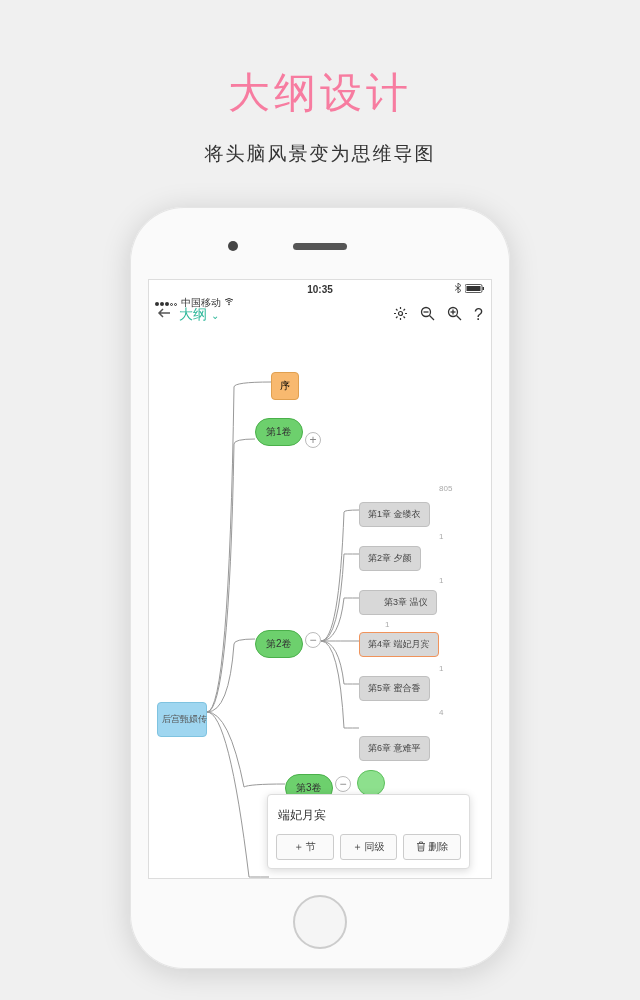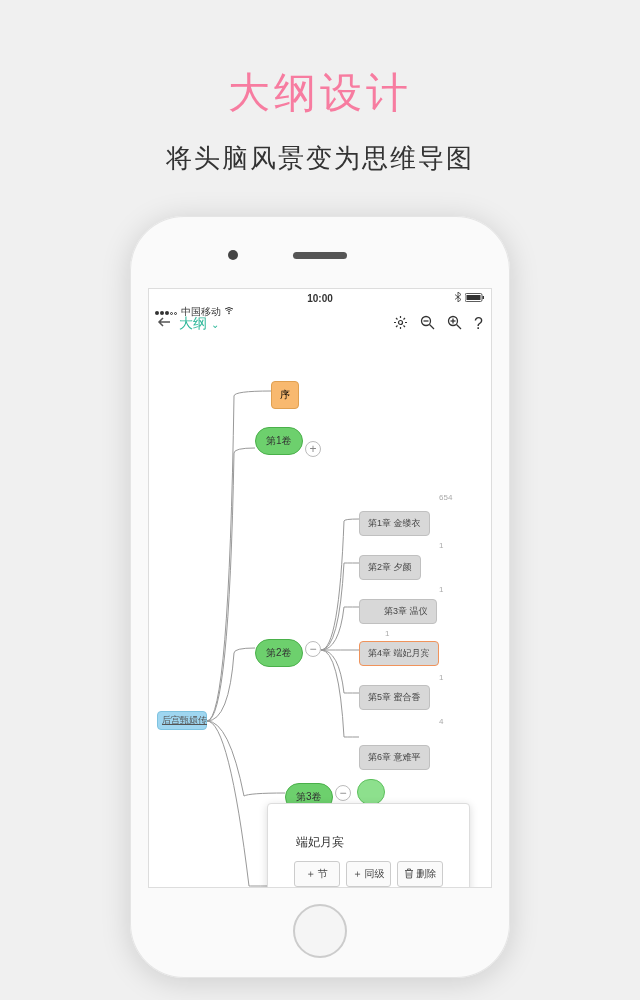--- a/index.html
+++ b/index.html
@@ -13,21 +13,21 @@
 .header-title {
   text-align: center;
   font-size: 42px;
   color: #f77ca0;
   font-weight: 300;
   margin-top: 65px;
   letter-spacing: 4px;
 }
 .header-sub {
   text-align: center;
-  font-size: 26px;
+  font-size: 19px;
   color: #333;
   margin-top: 20px;
   letter-spacing: 2px;
 }
 .phone {
   width: 380px;
   margin: 40px auto 0;
   background: #fafafa;
   border-radius: 54px;
   padding: 72px 18px 90px;
@@ -100,28 +100,27 @@
 }
 .node {
   position: absolute;
   font-size: 10px;
   white-space: nowrap;
 }
 .root-node {
   left: 8px; top: 370px;
   background: #9fd6f0;
   border: 1px solid #7fc3e0;
-  padding: 2px 4px;
+  padding: 10px 4px;
   border-radius: 4px;
   font-size: 9px;
   color: #555;
   writing-mode: horizontal-tb;
   width: 50px;
   text-align: center;
-  text-decoration: underline;
 }
 .preface {
   left: 122px; top: 40px;
   background: #f8b96f;
   border: 1px solid #e0a050;
   padding: 6px 8px;
   border-radius: 4px;
 }
 .vol {
   border-radius: 14px;
@@ -175,21 +174,21 @@
 .n4 { left: 290px; top: 376px; }
 
 .popup {
   position: absolute;
   left: 118px; top: 462px;
   width: 203px;
   background: #fff;
   border: 1px solid #ddd;
   border-radius: 4px;
   box-shadow: 0 2px 8px rgba(0,0,0,0.15);
-  padding: 26px;
+  padding: 8px;
 }
 .popup-title {
   font-size: 12px;
   color: #333;
   padding: 4px 2px 10px;
 }
 .popup-actions {
   display: flex;
   gap: 6px;
 }
@@ -225,21 +224,21 @@
       <div class="status-left">
         <span class="dots"><span></span><span></span><span></span><span class="empty"></span><span class="empty"></span></span>
         <span>中国移动</span>
         <span class="wifi">
           <svg width="10" height="8" viewBox="0 0 10 8">
               <path d="M5 7 L5 7 M1 2 Q5 -1 9 2 M2.5 3.5 Q5 1.5 7.5 3.5 M4 5 Q5 4 6 5" stroke="#333" stroke-width="1" fill="none"></path>
               <circle cx="5" cy="6.5" r="0.8" fill="#333"></circle>
             </svg>
         </span>
       </div>
-      <div class="status-center">10:00</div>
+      <div class="status-center">10:35</div>
       <div class="status-right">
         <span class="bt">
           <svg width="6" height="10" viewBox="0 0 6 10">
               <path d="M3 0 L3 10 M3 0 L6 2.5 L0 7.5 M3 10 L6 7.5 L0 2.5" stroke="#333" stroke-width="0.8" fill="none"></path>
             </svg>
         </span>
         <span>
           <svg width="20" height="9" viewBox="0 0 20 9">
               <rect x="0" y="0.5" width="17" height="8" rx="1.5" fill="none" stroke="#333" stroke-width="0.8"></rect>
               <rect x="1.5" y="2" width="14" height="5" fill="#333"></rect>
@@ -306,21 +305,21 @@
       <div class="node preface">序</div>
       <div class="node vol vol1">第1卷</div>
       <div class="node vol vol2">第2卷</div>
       <div class="node vol vol3">第3卷</div>
       <div class="node vol3b"></div>
 
       <div class="plus-circ plus1">+</div>
       <div class="plus-circ minus2">−</div>
       <div class="plus-circ plus3a">−</div>
 
-      <div class="chap-count n805">654</div>
+      <div class="chap-count n805">805</div>
       <div class="node chap c1">第1章 金缕衣</div>
       <div class="chap-count n1a">1</div>
       <div class="node chap c2">第2章 夕颜</div>
       <div class="chap-count n1b">1</div>
       <div class="node chap c3">第3章 温仪</div>
       <div class="chap-count n1c">1</div>
       <div class="node chap c4">第4章 端妃月宾</div>
       <div class="chap-count n1d">1</div>
       <div class="node chap c5">第5章 蜜合香</div>
       <div class="chap-count n4">4</div>

